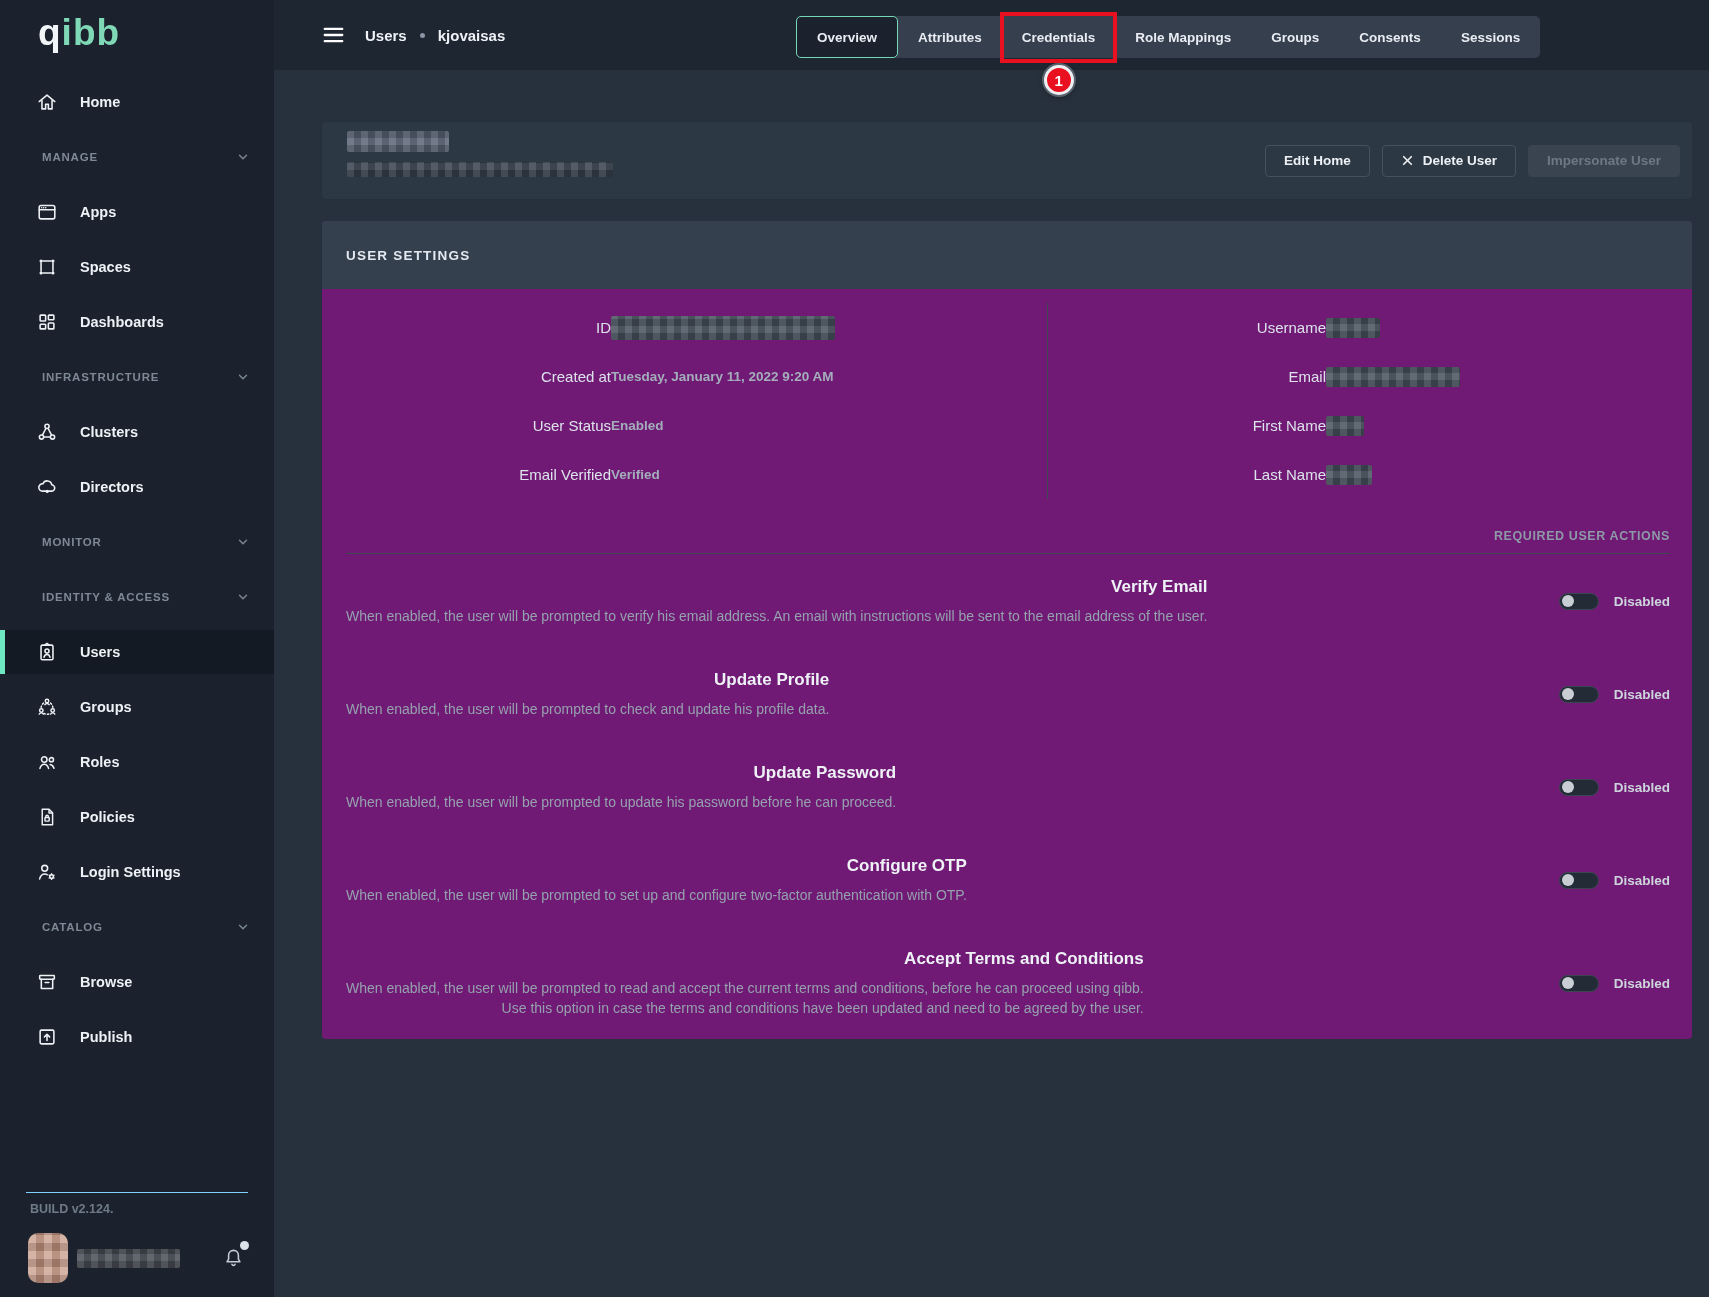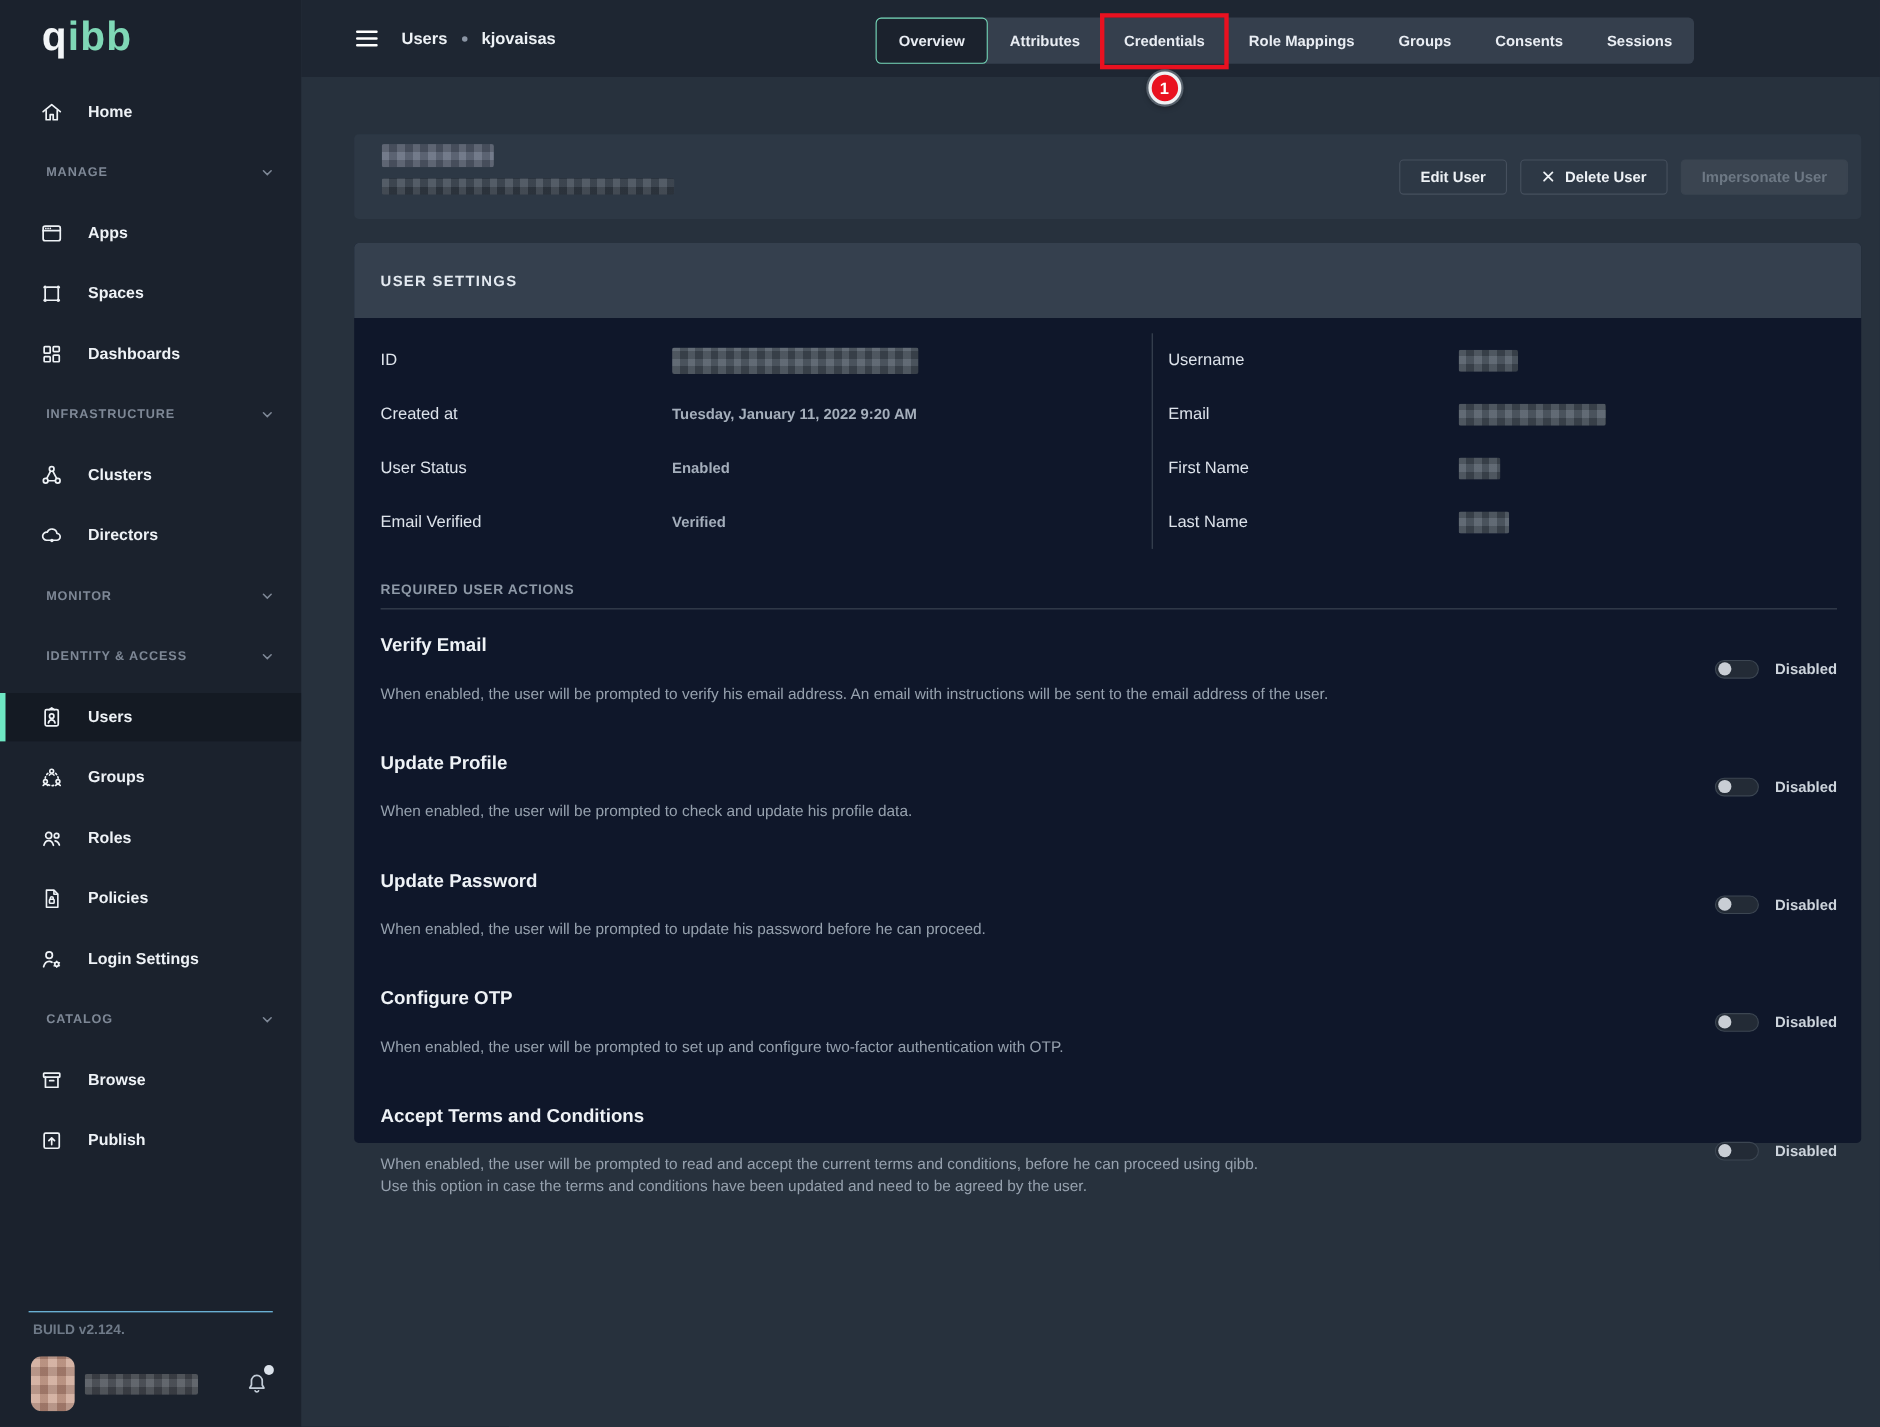--- a/index.html
+++ b/index.html
@@ -76,21 +76,21 @@
   
   .user-card { margin:52px 17px 0 48px; height:77px; background:#2d3845; border-radius:4px; position:relative; }
   .uc-name { position:absolute; left:25px; top:9px;  width:102px; height:21px; }
   .uc-sub  { position:absolute; left:25px; top:40px; width:266px; height:15px; }
   .uc-buttons { position:absolute; right:12px; top:50%; transform:translateY(-50%); display:flex; gap:12px; }
   .btn { height:32px; padding:0 18px; border:1px solid #46505e; border-radius:4px; background:transparent; color:#edf1f5; font-size:13.5px; font-weight:700; font-family:inherit; display:flex; align-items:center; gap:9px; cursor:pointer; }
   .btn .x-ic { color:#edf1f5; }
   .btn.disabled { background:#3a4450; border-color:#3a4450; color:#6d7884; cursor:default; }
 
   
-  .panel { margin:22px 17px 0 48px; height:818px; background:#0f172a; border-radius:4px; }
+  .panel { margin:22px 17px 0 48px; height:818px; background:#701a75; border-radius:4px;text-align:right; }
   .panel-header { height:68px; background:#35404e; border-radius:4px 4px 0 0; display:flex; align-items:center; padding-left:24px; }
   .panel-title { font-size:13.5px; font-weight:700; letter-spacing:1.2px; color:#e3e9f0; }
   .settings { display:grid; grid-template-columns:686px 1fr; padding-top:14px;gap:39px; }
   .scol.right { border-left:1px solid #3e4855; }
   .srow { height:49px; display:flex; align-items:center; }
   .scol.left  .srow { padding-left:24px; }
   .scol.right .srow { padding-left:14px; }
   .slabel { width:265px; min-width:265px; font-size:15px; color:#dde3eb; }
   .scol.right .slabel { width:264px; min-width:264px; }
   .svalue { font-size:13.5px; font-weight:600; color:#a4aebb; }
@@ -101,21 +101,21 @@
   .rd-ln { width:46px;  height:20px; }
 
   .rua { margin:30px 22px 0 24px; }
   .rua-title { font-size:12.5px; font-weight:700; color:#8e99a7; letter-spacing:.6px; }
   .rua-divider { height:1px; background:#3e4855; margin-top:10px; }
 
   .actions { padding:0 22px 30px 24px; }
   .action { display:flex; align-items:center; justify-content:space-between; margin-top:45px; }
   .action:first-child { margin-top:23px; }
   .action-text h3 { font-size:17px; font-weight:700; color:#eef2f6; }
-  .action-text p { margin-top:24px; font-size:14px; line-height:18px; color:#96a1ae; }
+  .action-text p { margin-top:10px; font-size:14px; line-height:18px; color:#96a1ae; }
   .action-text p + p { margin-top:2px; }
   .toggle-wrap { display:flex; align-items:center; gap:15px; flex:none; margin-left:40px; cursor:pointer; }
   .toggle { width:40px; height:17px; border-radius:9px; background:#232b36; border:1px solid #3c4652; position:relative; }
   .knob { position:absolute; left:2px; top:1.5px; width:12px; height:12px; border-radius:50%; background:#c9ced5; }
   .toggle-label { font-size:13.5px; font-weight:700; color:#cdd4dc; }
 </style>
 </head>
 <body>
 
 <aside class="sidebar">
@@ -379,21 +379,21 @@
           <span>Sessions</span>
         </div>
     </nav>
   </header>
 
   <section class="user-card">
     <div class="uc-name rd rd-light"></div>
     <div class="uc-sub rd rd-dim"></div>
     <div class="uc-buttons">
       <button class="btn">
-          <span>Edit User</span>
+          <span>Edit Home</span>
         </button>
       <button class="btn">
         <span class="x-ic">
             <svg width="13" height="13" viewBox="0 0 24 24" fill="none" stroke="currentColor" stroke-width="3" stroke-linecap="round">
               <path d="M5 5l14 14M19 5 5 19"></path>
             </svg>
           </span>
         <span>Delete User</span>
       </button>
       <button class="btn disabled">

